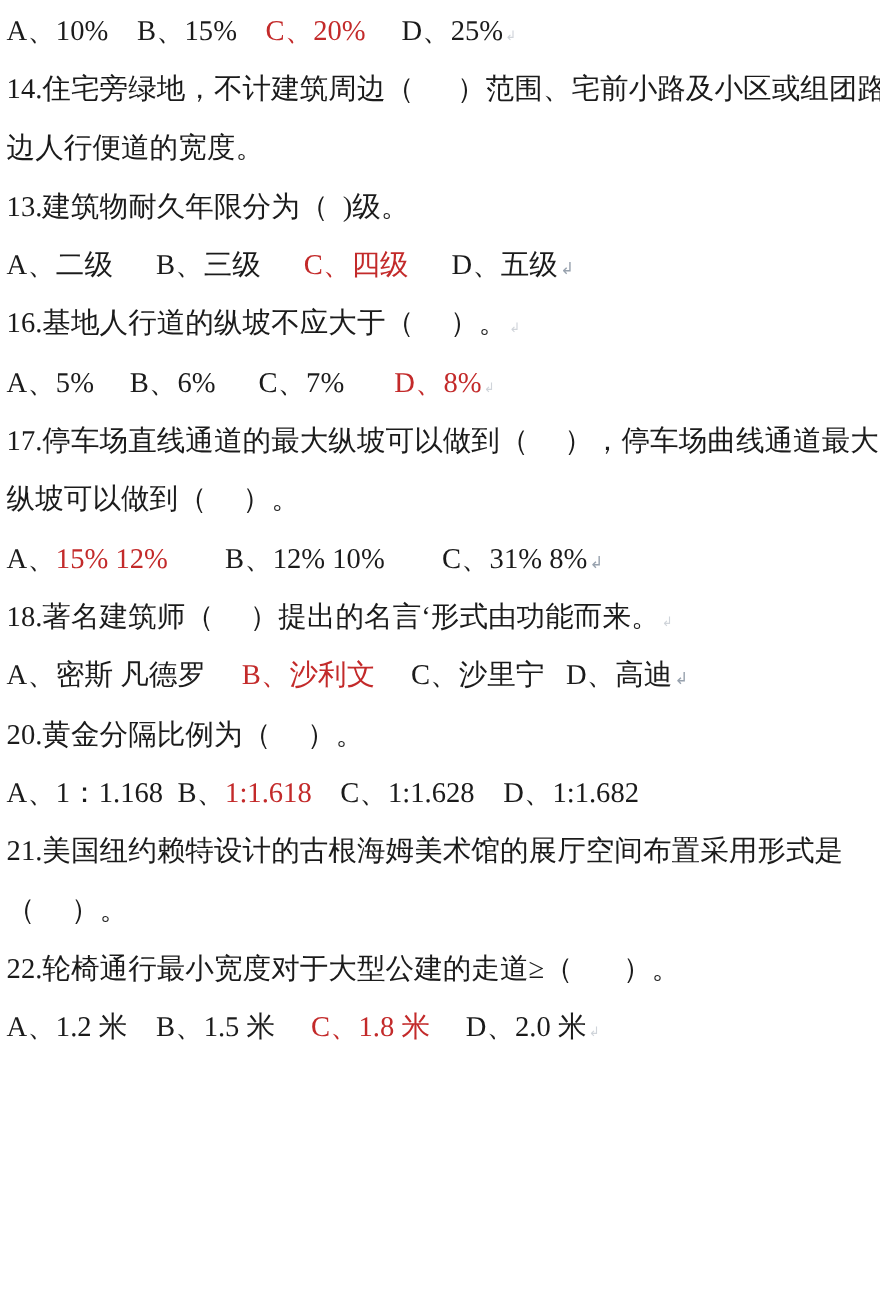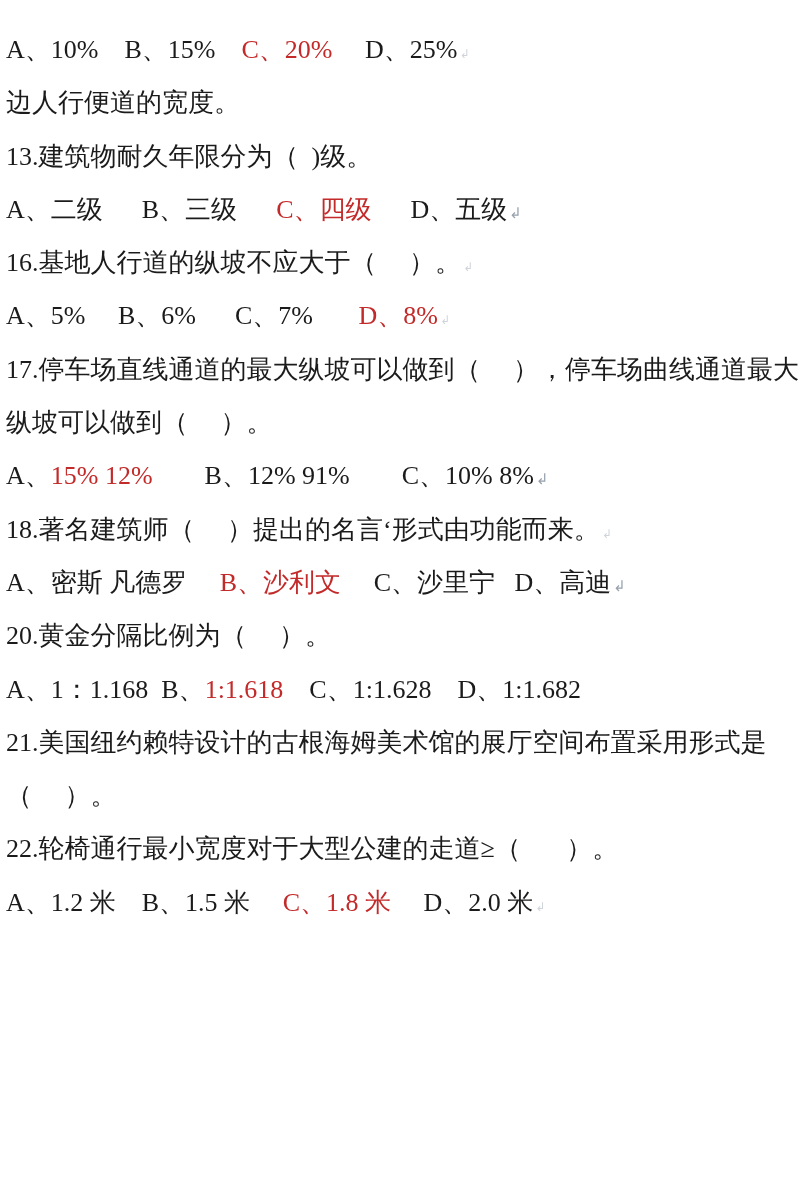--- a/index.html
+++ b/index.html
@@ -7,21 +7,21 @@
     padding: 0;
     background: #ffffff;
   }
   .page {
     position: relative;
     width: 800px;
     height: 995px;
     overflow: hidden;
     background: var(--bg, #ffffff);
     box-sizing: border-box;
-    padding: 23px 0 0 6px;
+    padding: 1px 0 0 6px;
     font-family: "Liberation Serif", "DejaVu Serif", serif;
     font-size: 26px;
     color: var(--text, #1b1b1b);
   }
   .line {
     height: 53.3px;
     line-height: 53.3px;
     white-space: pre;
   }
   .seg { display: inline; }
@@ -37,28 +37,29 @@
   .mark.faint {
     opacity: 0.45;
     font-size: 12px;
   }
 </style>
 </head>
 <body>
 
 <div class="page" id="doc-page" style="--bg: #ffffff; --text: #1b1b1b; --answer: #c32a2a; --mark: #98a2ae;">
     <div class="line"><span class="seg plain">A、10%    B、15%    </span><span class="seg answer">C、20%</span><span class="seg plain">     D、25%</span><span class="mark faint">↲</span></div>
+    <div class="line"><span class="seg plain">14.住宅旁绿地，不计建筑周边（      ）范围、宅前小路及小区或组团路</span></div>
     <div class="line"><span class="seg plain">边人行便道的宽度。</span></div>
     <div class="line"><span class="seg plain">13.建筑物耐久年限分为（  )级。</span></div>
     <div class="line"><span class="seg plain">A、二级      B、三级      </span><span class="seg answer">C、四级</span><span class="seg plain">      D、五级</span><span class="mark">↲</span></div>
     <div class="line"><span class="seg plain">16.基地人行道的纵坡不应大于（     ）。</span><span class="mark faint">↲</span></div>
     <div class="line"><span class="seg plain">A、5%     B、6%      C、7%       </span><span class="seg answer">D、8%</span><span class="mark faint">↲</span></div>
     <div class="line"><span class="seg plain">17.停车场直线通道的最大纵坡可以做到（     ），停车场曲线通道最大</span></div>
     <div class="line"><span class="seg plain">纵坡可以做到（     ）。</span></div>
-    <div class="line"><span class="seg plain">A、</span><span class="seg answer">15% 12%</span><span class="seg plain">        B、12% 91%        C、10% 8%</span><span class="mark">↲</span></div>
+    <div class="line"><span class="seg plain">A、</span><span class="seg answer">15% 12%</span><span class="seg plain">        B、12% 10%        C、31% 8%</span><span class="mark">↲</span></div>
     <div class="line"><span class="seg plain">18.著名建筑师（     ）提出的名言‘形式由功能而来。</span><span class="mark faint">↲</span></div>
     <div class="line"><span class="seg plain">A、密斯 凡德罗     </span><span class="seg answer">B、沙利文</span><span class="seg plain">     C、沙里宁   D、高迪</span><span class="mark">↲</span></div>
     <div class="line"><span class="seg plain">20.黄金分隔比例为（     ）。</span></div>
     <div class="line"><span class="seg plain">A、1：1.168  B、</span><span class="seg answer">1:1.618</span><span class="seg plain">    C、1:1.628    D、1:1.682</span></div>
     <div class="line"><span class="seg plain">21.美国纽约赖特设计的古根海姆美术馆的展厅空间布置采用形式是</span></div>
     <div class="line"><span class="seg plain">（     ）。</span></div>
     <div class="line"><span class="seg plain">22.轮椅通行最小宽度对于大型公建的走道≥（       ）。</span></div>
     <div class="line"><span class="seg plain">A、1.2 米    B、1.5 米     </span><span class="seg answer">C、1.8 米</span><span class="seg plain">     D、2.0 米</span><span class="mark faint">↲</span></div>
   </div>
 

